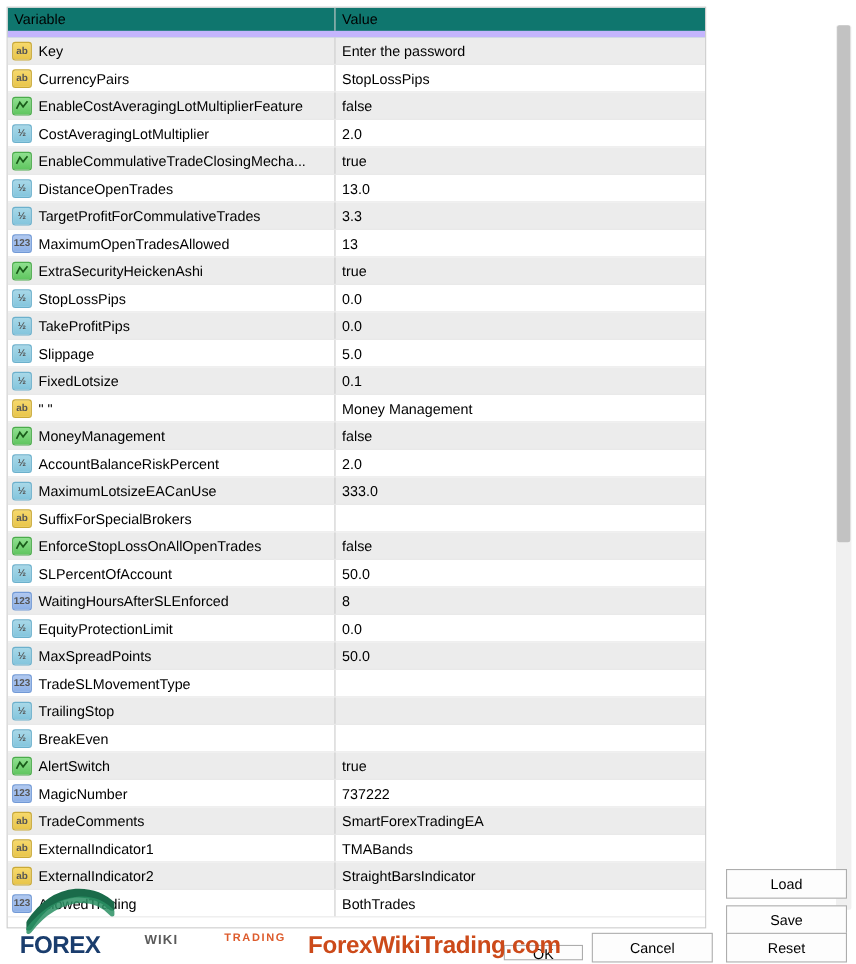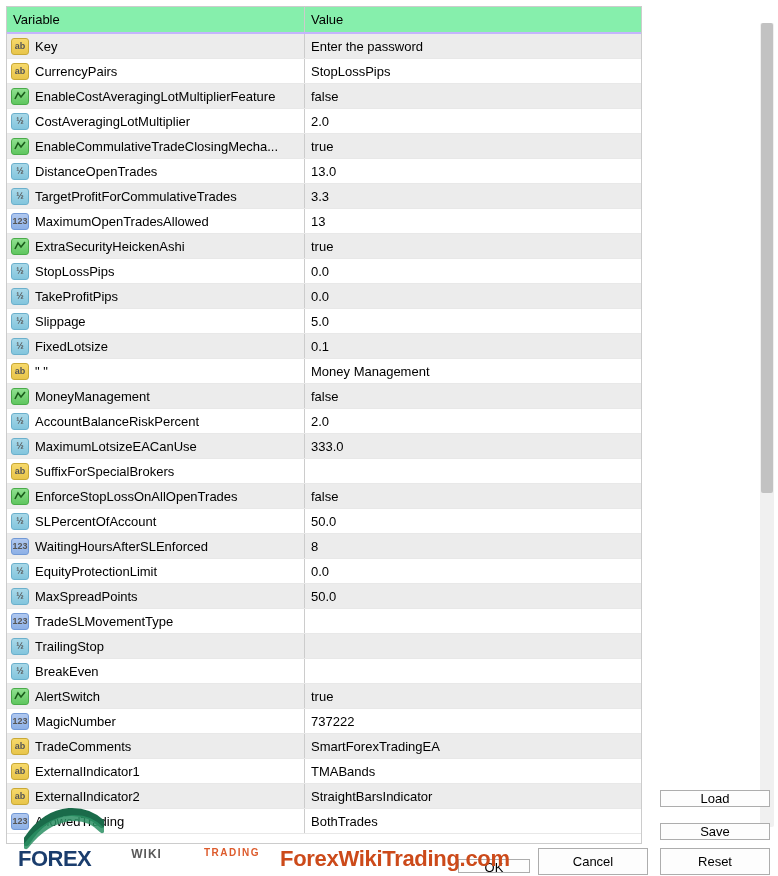--- a/index.html
+++ b/index.html
@@ -23,21 +23,21 @@
 }
 .grid {
   width: 100%;
 }
 .row {
   display: flex;
   height: 25px;
   align-items: center;
   border-bottom: 1px solid #e8e8e8;
 }
-.row.header { background: #86efac; font-weight: normal; height: 27px; border-bottom: 2px solid #c4b5fd; }
+.row.header { background: #0f766e; font-weight: normal; height: 27px; border-bottom: 6px solid #c4b5fd; }
 .row.alt { background: #ececec; }
 .col-var {
   width: 298px;
   display: flex;
   align-items: center;
   padding-left: 4px;
   border-right: 1px solid #ccc;
   height: 100%;
   overflow: hidden;
   white-space: nowrap;
@@ -88,21 +88,21 @@
   top: 17px;
   left: 1px;
   width: 12px;
   height: 470px;
   background: #c2c2c2;
   border-radius: 2px;
 }
 .btn {
   position: absolute;
   width: 110px;
-  height: 17px;
+  height: 27px;
   background: #fdfdfd;
   border: 1px solid #adadad;
   font-family: inherit;
   font-size: 13px;
   cursor: pointer;
 }
 .btn.load { right: 8px; top: 790px; }
 .btn.save { right: 8px; top: 823px; }
 .btn.ok { right: 248px; bottom: 3px; width: 72px; height: 14px; }
 .btn.cancel { right: 130px; bottom: 1px; width: 110px; height: 27px; }

